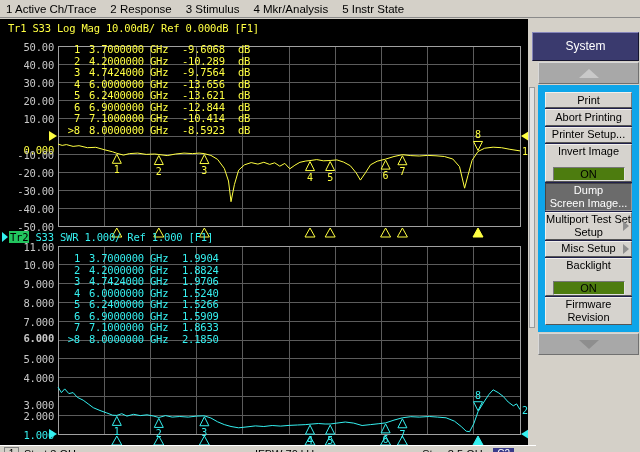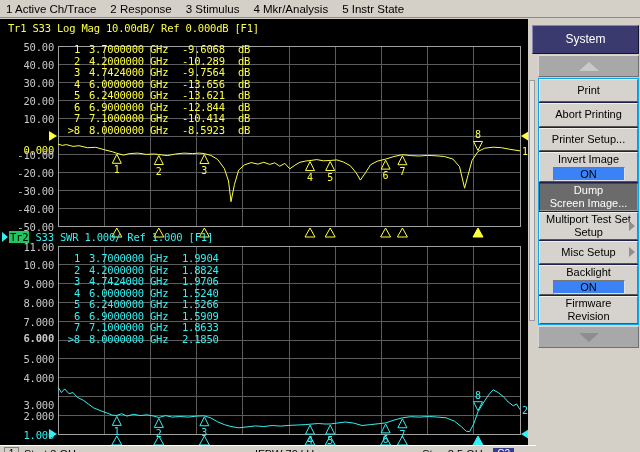--- a/index.html
+++ b/index.html
@@ -47,21 +47,21 @@
   }
   .mrow{display:flex;height:11.5px;line-height:11.5px;white-space:pre;}
   .mnum{width:17px;text-align:right;}
   .mfreq{width:64px;text-align:right;}
   .munit{width:30px;padding-left:6px;}
   .mval{width:52px;padding-left:2px;}
   .mvu{padding-left:4px;}
 
   
   .sidebar{
-    position:absolute;left:528px;top:24px;width:112px;height:325px;
+    position:absolute;left:528px;top:31px;width:112px;height:325px;
     background:#d4d0c8;box-sizing:border-box;padding:1px 1px 0 1px;
     display:flex;flex-direction:column;
   }
   .system-hdr{
     height:27px;line-height:27px;margin-left:3px;
     background:#3a3a6e;color:#fff;text-align:center;font-size:12px;
     border-top:1px solid #8585bb;border-left:1px solid #8585bb;
     border-right:1px solid #14142e;border-bottom:1px solid #14142e;
   }
   .scrollbtn{
@@ -71,38 +71,38 @@
     display:flex;align-items:center;justify-content:center;
   }
   .tri-up{width:0;height:0;border-bottom:9px solid #c9c9c9;border-left:10px solid transparent;border-right:10px solid transparent;}
   .tri-down{width:0;height:0;border-top:9px solid #8e8e8e;border-left:10px solid transparent;border-right:10px solid transparent;}
   .scroll-strip{
     position:absolute;left:1px;top:56px;bottom:28px;width:6px;
     background:#e2e2e2;border:1px solid #9a9a9a;box-sizing:border-box;
   }
   .softkeys{
     flex:1;margin-left:9px;display:flex;flex-direction:column;gap:1px;
-    background:#20204a;border:1px solid #0ea5e9;
+    background:#20204a;border:7px solid #0ea5e9;
   }
   .softkey{
     position:relative;flex:1;background:#d6d3ce;color:#000;
     display:flex;flex-direction:column;align-items:center;justify-content:center;
     font-size:11px;text-align:center;cursor:default;
     border-top:1px solid #f2f0ec;border-left:1px solid #f2f0ec;
     border-right:1px solid #777;border-bottom:1px solid #555;
     box-sizing:border-box;
   }
   .softkey.selected{
     background:#6b6b6b;color:#fff;
     border-top-color:#444;border-left-color:#444;border-right-color:#999;border-bottom-color:#999;
   }
   .sk-line{line-height:13px;}
   .sk-toggle{
-    margin-top:1px;width:70px;height:12px;line-height:12px;
-    background:#3b82f6;color:#000;border:1px solid #777;
+    margin-top:9px;width:70px;height:12px;line-height:12px;
+    background:#4d7c0f;color:#000;border:1px solid #777;
     border-bottom-color:#e0e0e0;border-right-color:#e0e0e0;font-size:11px;
   }
   .sk-arrow{
     position:absolute;right:2px;top:50%;margin-top:-5px;width:0;height:0;
     border-left:6px solid #8f8f8f;border-top:5px solid transparent;border-bottom:5px solid transparent;
   }
 
   
   .statusbar{
     position:absolute;left:0;top:445px;width:536px;height:16px;

